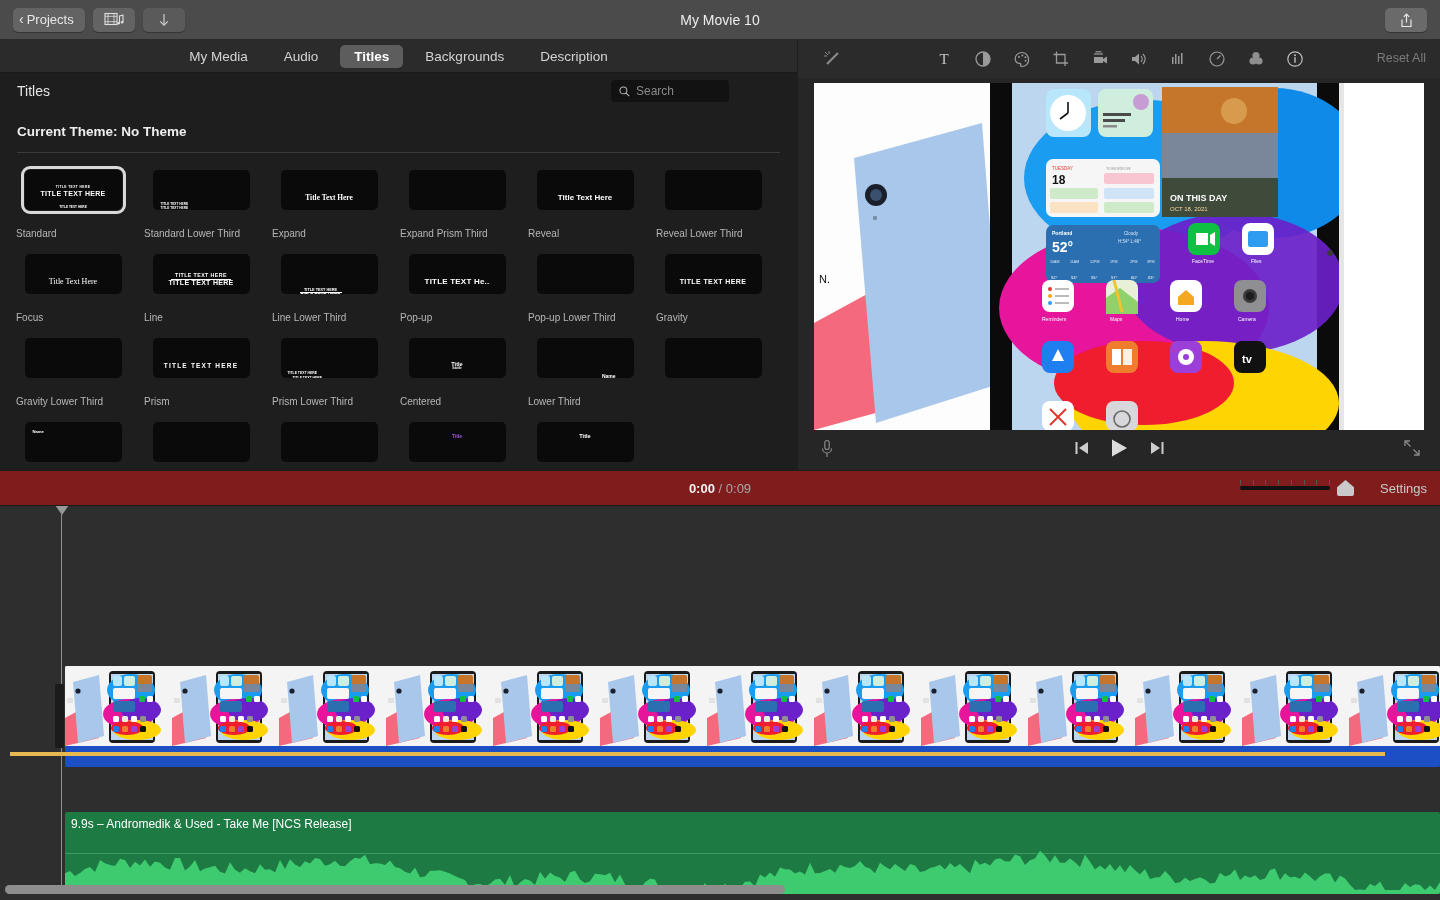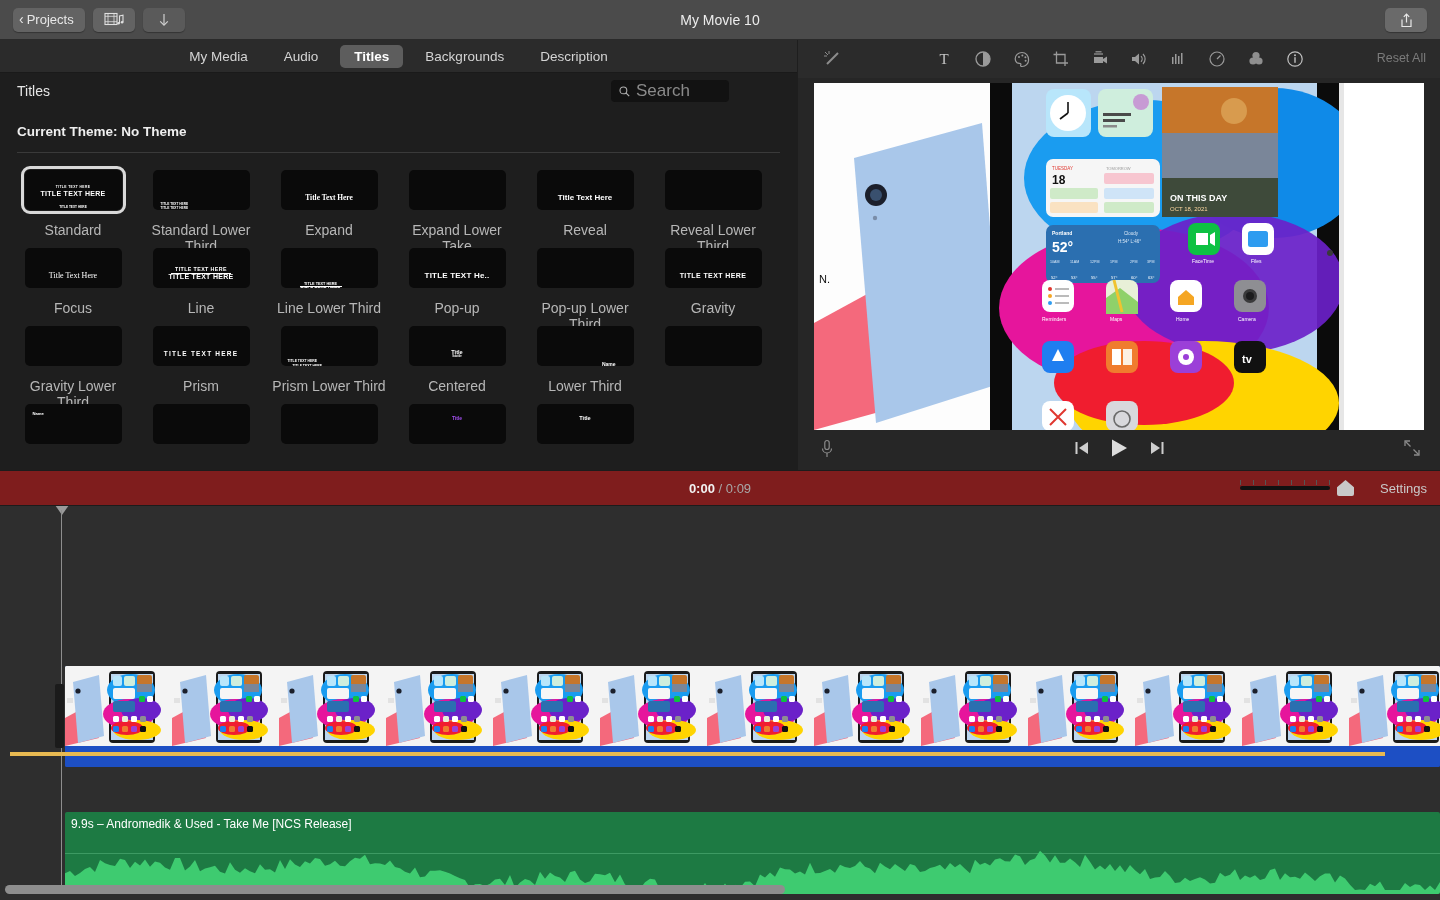--- a/index.html
+++ b/index.html
@@ -56,21 +56,21 @@
     background:#1e1e1e; display:flex; align-items:center;
   }
   .browser-head .bh-title{
     color:#e6e6e6; font-size:14px; padding-left:17px;
   }
   .searchbox{
     position:absolute; right:68px; top:7px;
     width:118px; height:22px; background:#121212; border-radius:4px;
     display:flex; align-items:center; gap:6px; padding-left:8px;
   }
-  .searchbox .sph{ color:#8a8a8a; font-size:17px; }
+  .searchbox .sph{ color:#8a8a8a; font-size:12px; }
 
   .theme-row{
     position:absolute; left:0; top:109px; width:797px; height:44px;
     background:#1e1e1e; display:flex; align-items:center;
   }
   .theme-row .label{
     color:#efefef; font-size:13.5px; font-weight:bold; padding-left:17px;
   }
   .theme-div{
     position:absolute; left:17px; top:152px; width:763px; height:1px;
@@ -94,21 +94,21 @@
     display:flex; align-items:center; justify-content:center;
   }
   .gcell.sel .thumb{
     outline:3px solid #d9d9d9; outline-offset:1px;
   }
   .thumb .tt{
     color:#fff; text-align:center; line-height:1.15;
     position:absolute; left:0; right:0;
   }
   .caption{
-    color:#b7b7b7; font-size:14px; text-align:center; margin-top:12px;
+    color:#b7b7b7; font-size:10px; text-align:left; margin-top:18px;
     line-height:1.15; height:26px;
   }
   
   .v-standard .l1{ font-size:3.3px; font-weight:bold; letter-spacing:.4px; top:16px;}
   .v-standard .l2{ font-size:7px; font-weight:bold; letter-spacing:.3px; top:20px;}
   .v-standard .l3{ font-size:3.2px; font-weight:bold; top:36px;}
   .v-stdlower .l1{ font-size:3.2px; font-weight:bold; top:33px; text-align:left; padding-left:8px;}
   .v-stdlower .l2{ font-size:3.2px; font-weight:bold; top:37px; text-align:left; padding-left:8px;}
   .v-expand .l1{ font-size:7.4px; font-weight:bold; top:24px; font-family:"Liberation Serif",serif;}
   .v-expandlow .l1{ font-size:4.4px; font-weight:bold; top:42px; font-family:"Liberation Serif",serif;}
@@ -352,21 +352,21 @@
         <div class="gcell">
           <div class="thumb v-expand">
             <div class="tt l1">Title Text Here</div>
           </div>
           <div class="caption">Expand</div>
         </div>
         <div class="gcell">
           <div class="thumb v-expandlow">
             <div class="tt l1">Title Text Here</div>
           </div>
-          <div class="caption">Expand Lower Take</div>
+          <div class="caption">Expand Prism Third</div>
         </div>
         <div class="gcell">
           <div class="thumb v-reveal">
             <div class="tt l1">Title Text Here</div>
           </div>
           <div class="caption">Reveal</div>
         </div>
         <div class="gcell">
           <div class="thumb v-reveallow">
             <div class="tt l1">Title Text Here</div>

